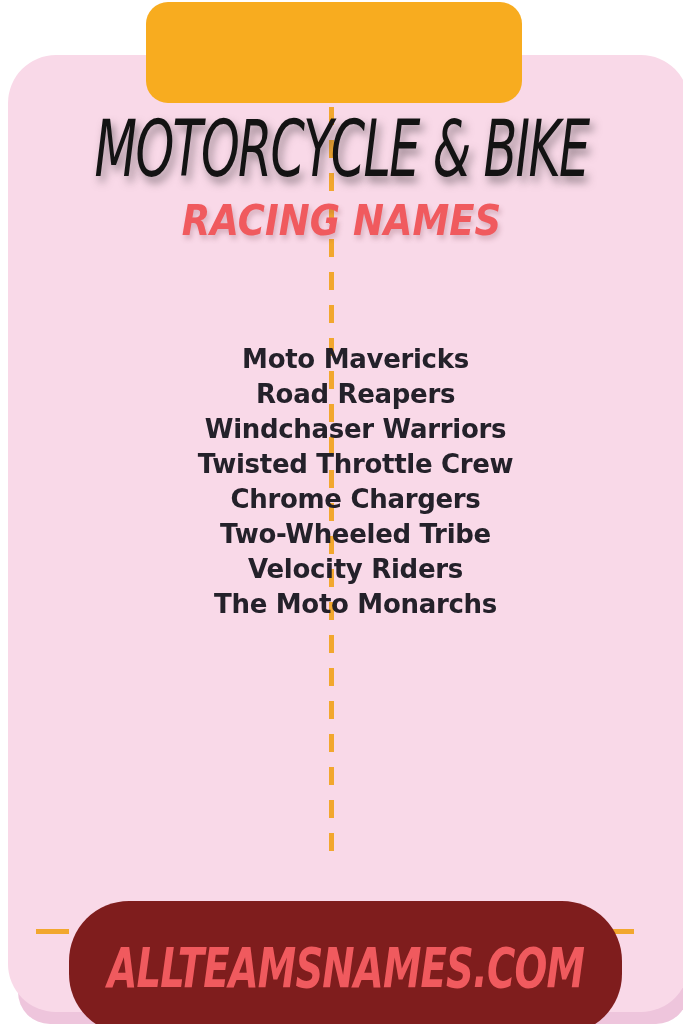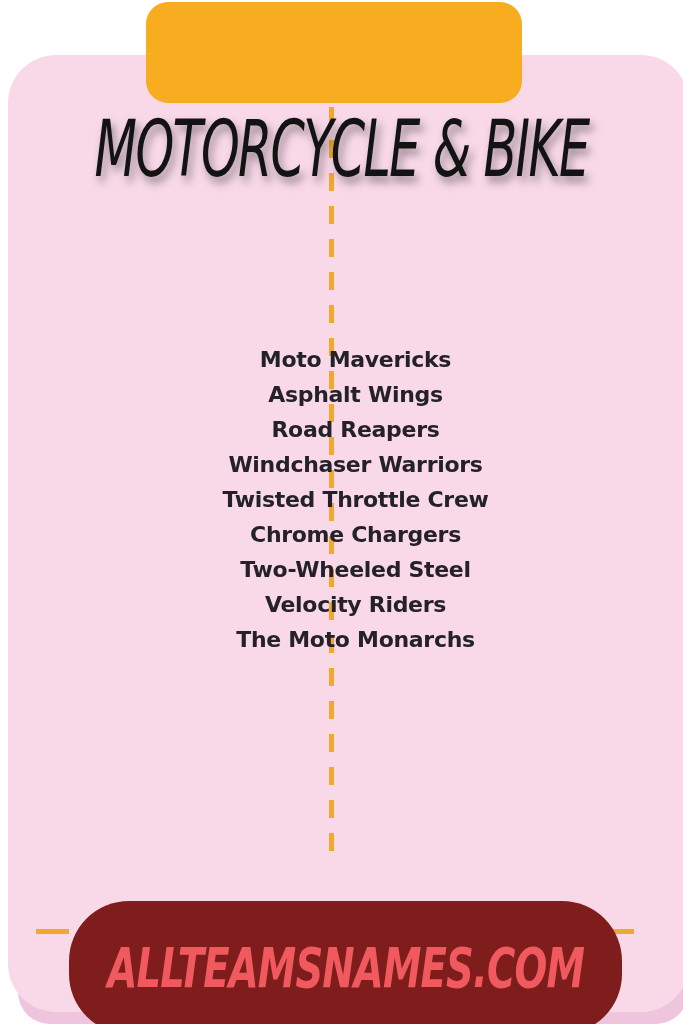--- a/index.html
+++ b/index.html
@@ -53,21 +53,21 @@
   }
   .subtitle .stretch {
     display:inline-block; transform:scale(1.0,1.15); transform-origin:50% 25%;
     text-shadow:2px 3px 5px rgba(120,60,70,0.25);
   }
   .names {
     position:absolute; left:0; width:100%; top:342px; margin:0; padding:0;
     list-style:none; text-align:center; z-index:4;
   }
   .names li {
-    font-size:22px; font-weight:bold; color:#24212A;
+    font-size:26px; font-weight:bold; color:#24212A;
     line-height:35px; letter-spacing:-0.3px;padding-left:28px;
   }
   
   .pill {
     position:absolute; left:69px; top:901px; width:553px; height:133px;
     background:#7f1d1d; border-radius:60px; z-index:5;
     display:flex; align-items:center; justify-content:center;
   }
   .pill .stretch {
     display:inline-block; font-size:46px; font-weight:bold; font-style:italic;
@@ -85,29 +85,29 @@
   <div class="card"></div>
 
   <div class="tab"></div>
 
   <div class="v-dash"></div>
   <div class="h-dash left"></div>
   <div class="h-dash right"></div>
 
   <h1 class="title"><span class="stretch">MOTORCYCLE &amp; BIKE</span></h1>
 
+  <h2 class="subtitle"><span class="stretch">RACING NAMES</span></h2>
 
   <ul class="names">
       <li>Moto Mavericks</li>
-      <li>Asphalt Wings</li>
       <li>Road Reapers</li>
       <li>Windchaser Warriors</li>
       <li>Twisted Throttle Crew</li>
       <li>Chrome Chargers</li>
-      <li>Two-Wheeled Steel</li>
+      <li>Two-Wheeled Tribe</li>
       <li>Velocity Riders</li>
       <li>The Moto Monarchs</li>
     </ul>
 
   <div class="pill">
       <span class="stretch">ALLTEAMSNAMES.COM</span>
     </div>
 
 </div>
 

